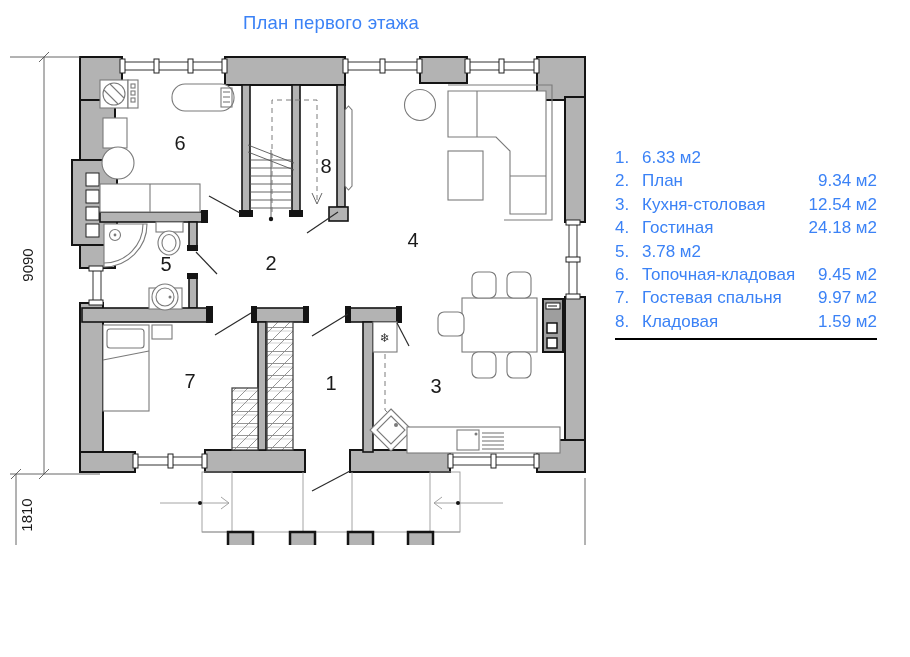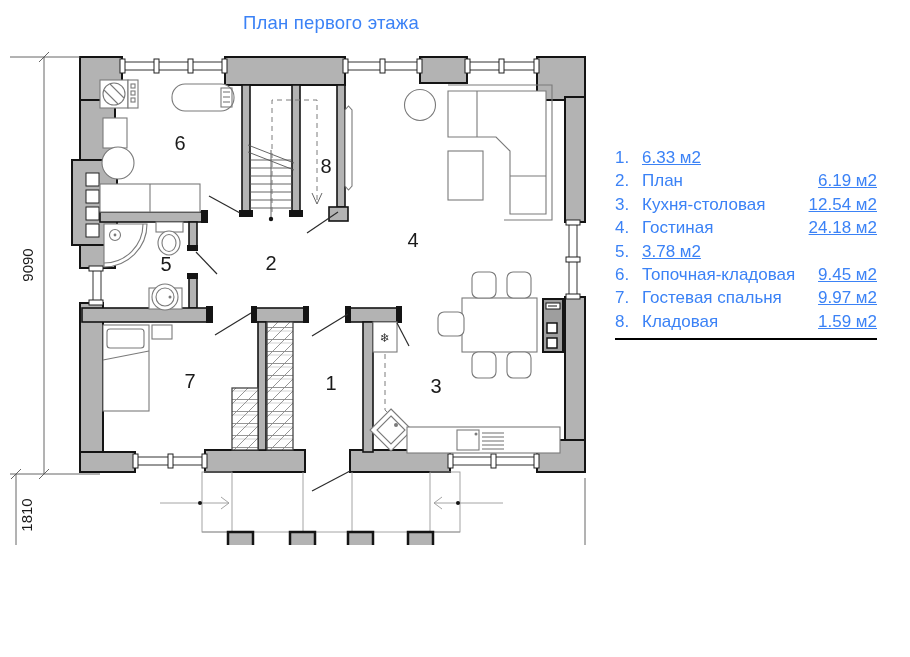--- a/index.html
+++ b/index.html
@@ -23,21 +23,21 @@
   .stair{stroke:#555;stroke-width:0.9;fill:none;}
   .roomnum{font:20px "Liberation Sans",sans-serif;fill:#1a1a1a;text-anchor:middle;}
   .dimtext{font:15px "Liberation Sans",sans-serif;fill:#1a1a1a;text-anchor:middle;}
   .snow{font:12px "DejaVu Sans",sans-serif;fill:#333;text-anchor:middle;}
   
   .legend{position:absolute;left:615px;top:146px;width:262px;
           font-size:17px;line-height:23.4px;}
   .legend-row{display:flex;}
   .l-num{width:27px;}
   .l-name{flex:1;}
-  .l-area{text-align:right;white-space:nowrap;text-decoration:underline;}
+  .l-area{text-align:right;white-space:nowrap;}
   .legend-sep{border-top:2px solid #000;margin-top:5px;}
   .legend-total-row{text-align:right;margin-top:9px;}
 </style>
 </head>
 <body>
 
 <div class="page">
 
   <div class="title">План первого этажа</div>
 
@@ -350,21 +350,21 @@
   </svg>
 
   <div class="legend">
     <div class="legend-row">
       <span class="l-num">1.</span>
       <span class="l-area">6.33 м2</span>
     </div>
     <div class="legend-row">
       <span class="l-num">2.</span>
       <span class="l-name">План</span>
-      <span class="l-area">6.19 м2</span>
+      <span class="l-area">9.34 м2</span>
     </div>
     <div class="legend-row">
       <span class="l-num">3.</span>
       <span class="l-name">Кухня-столовая</span>
       <span class="l-area">12.54 м2</span>
     </div>
     <div class="legend-row">
       <span class="l-num">4.</span>
       <span class="l-name">Гостиная</span>
       <span class="l-area">24.18 м2</span>

